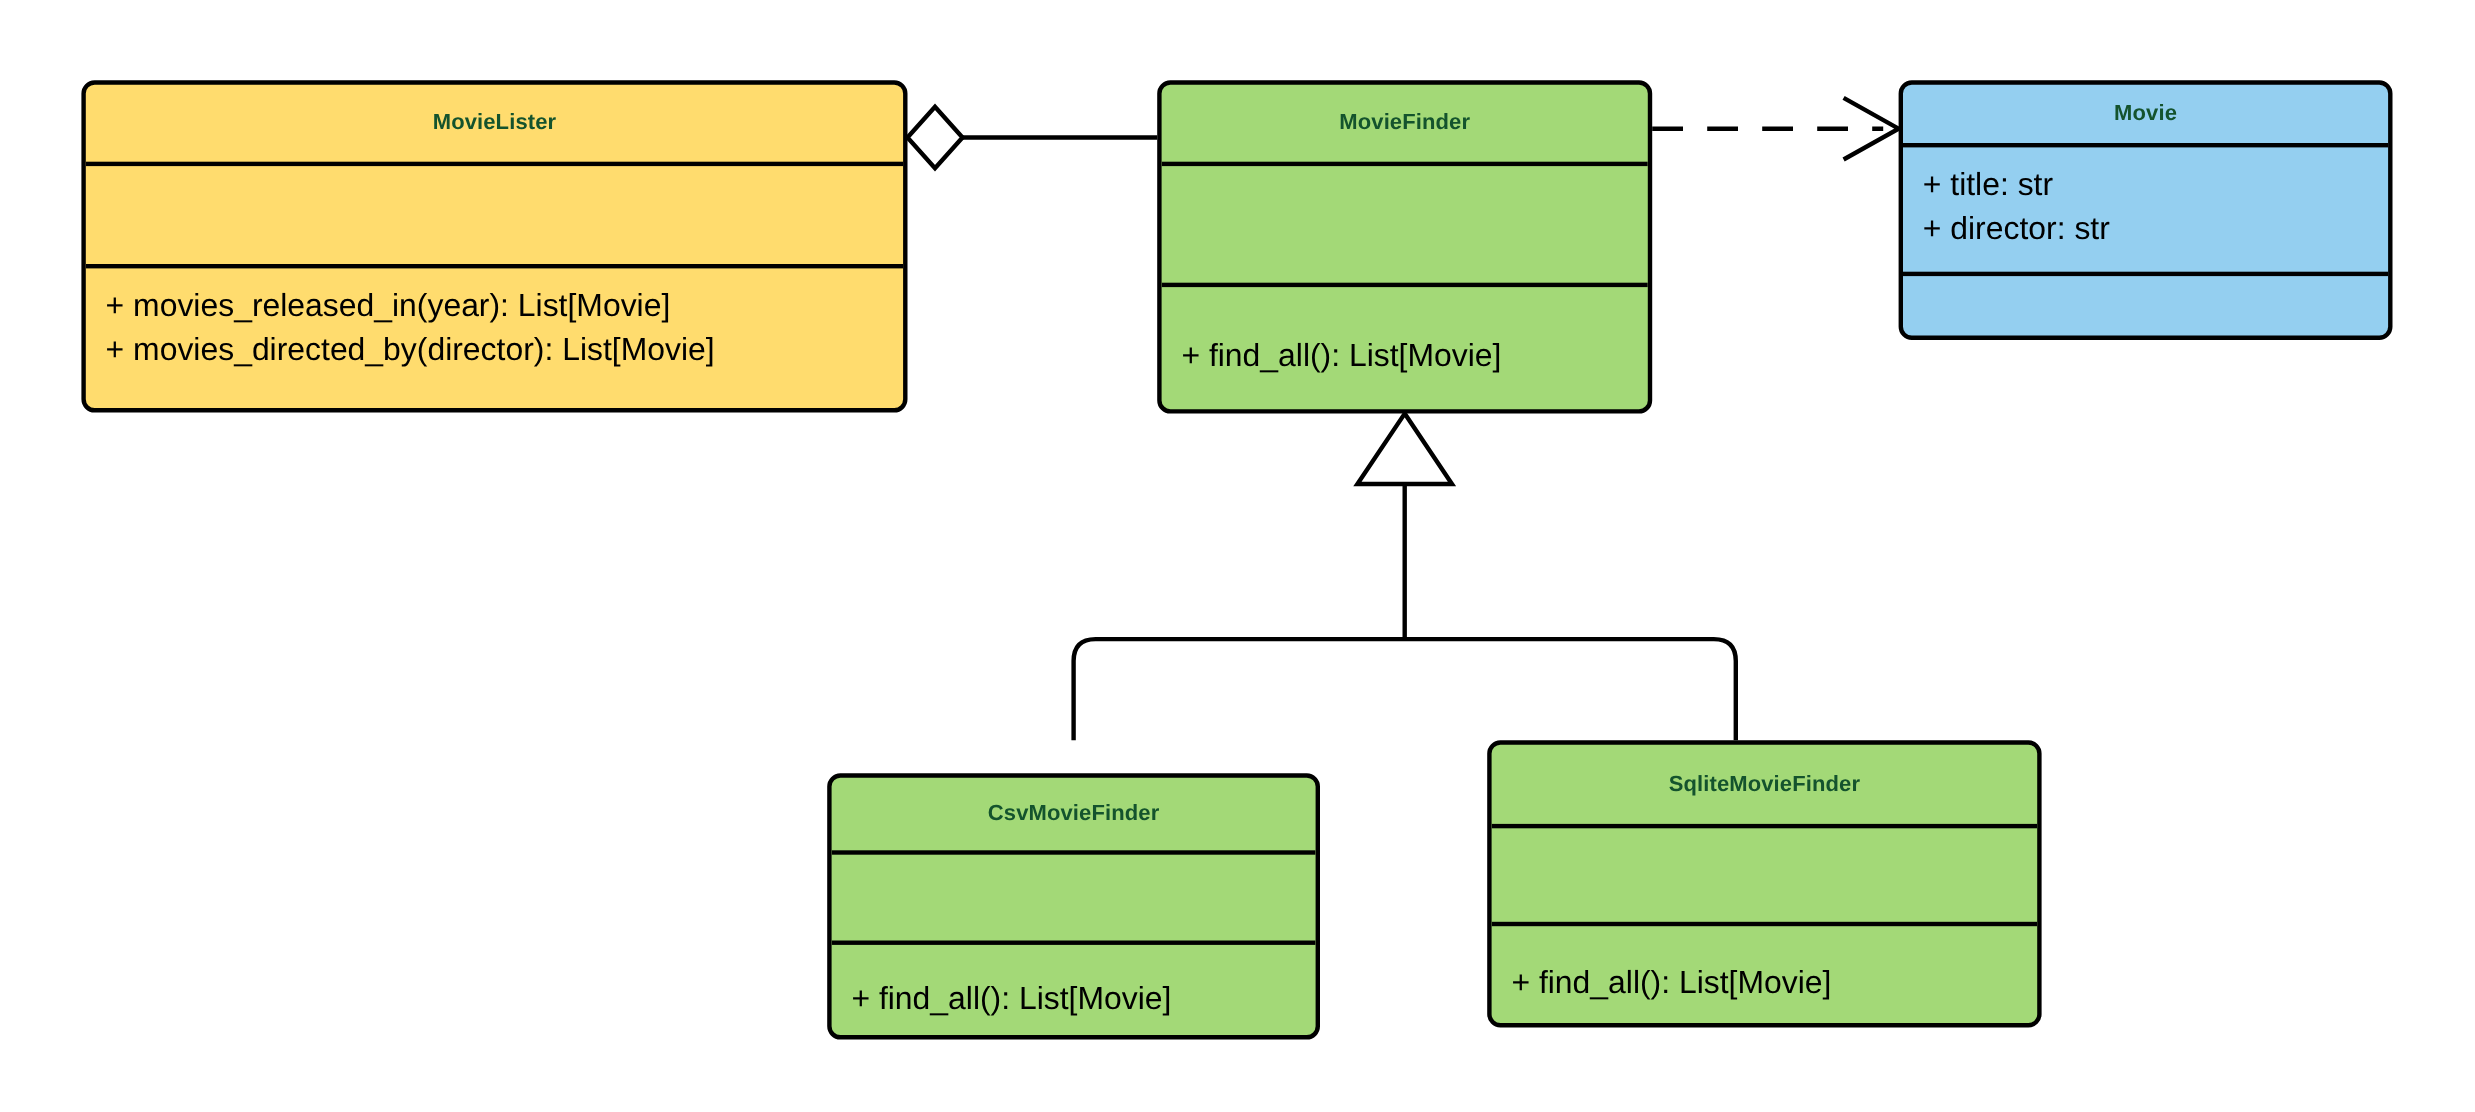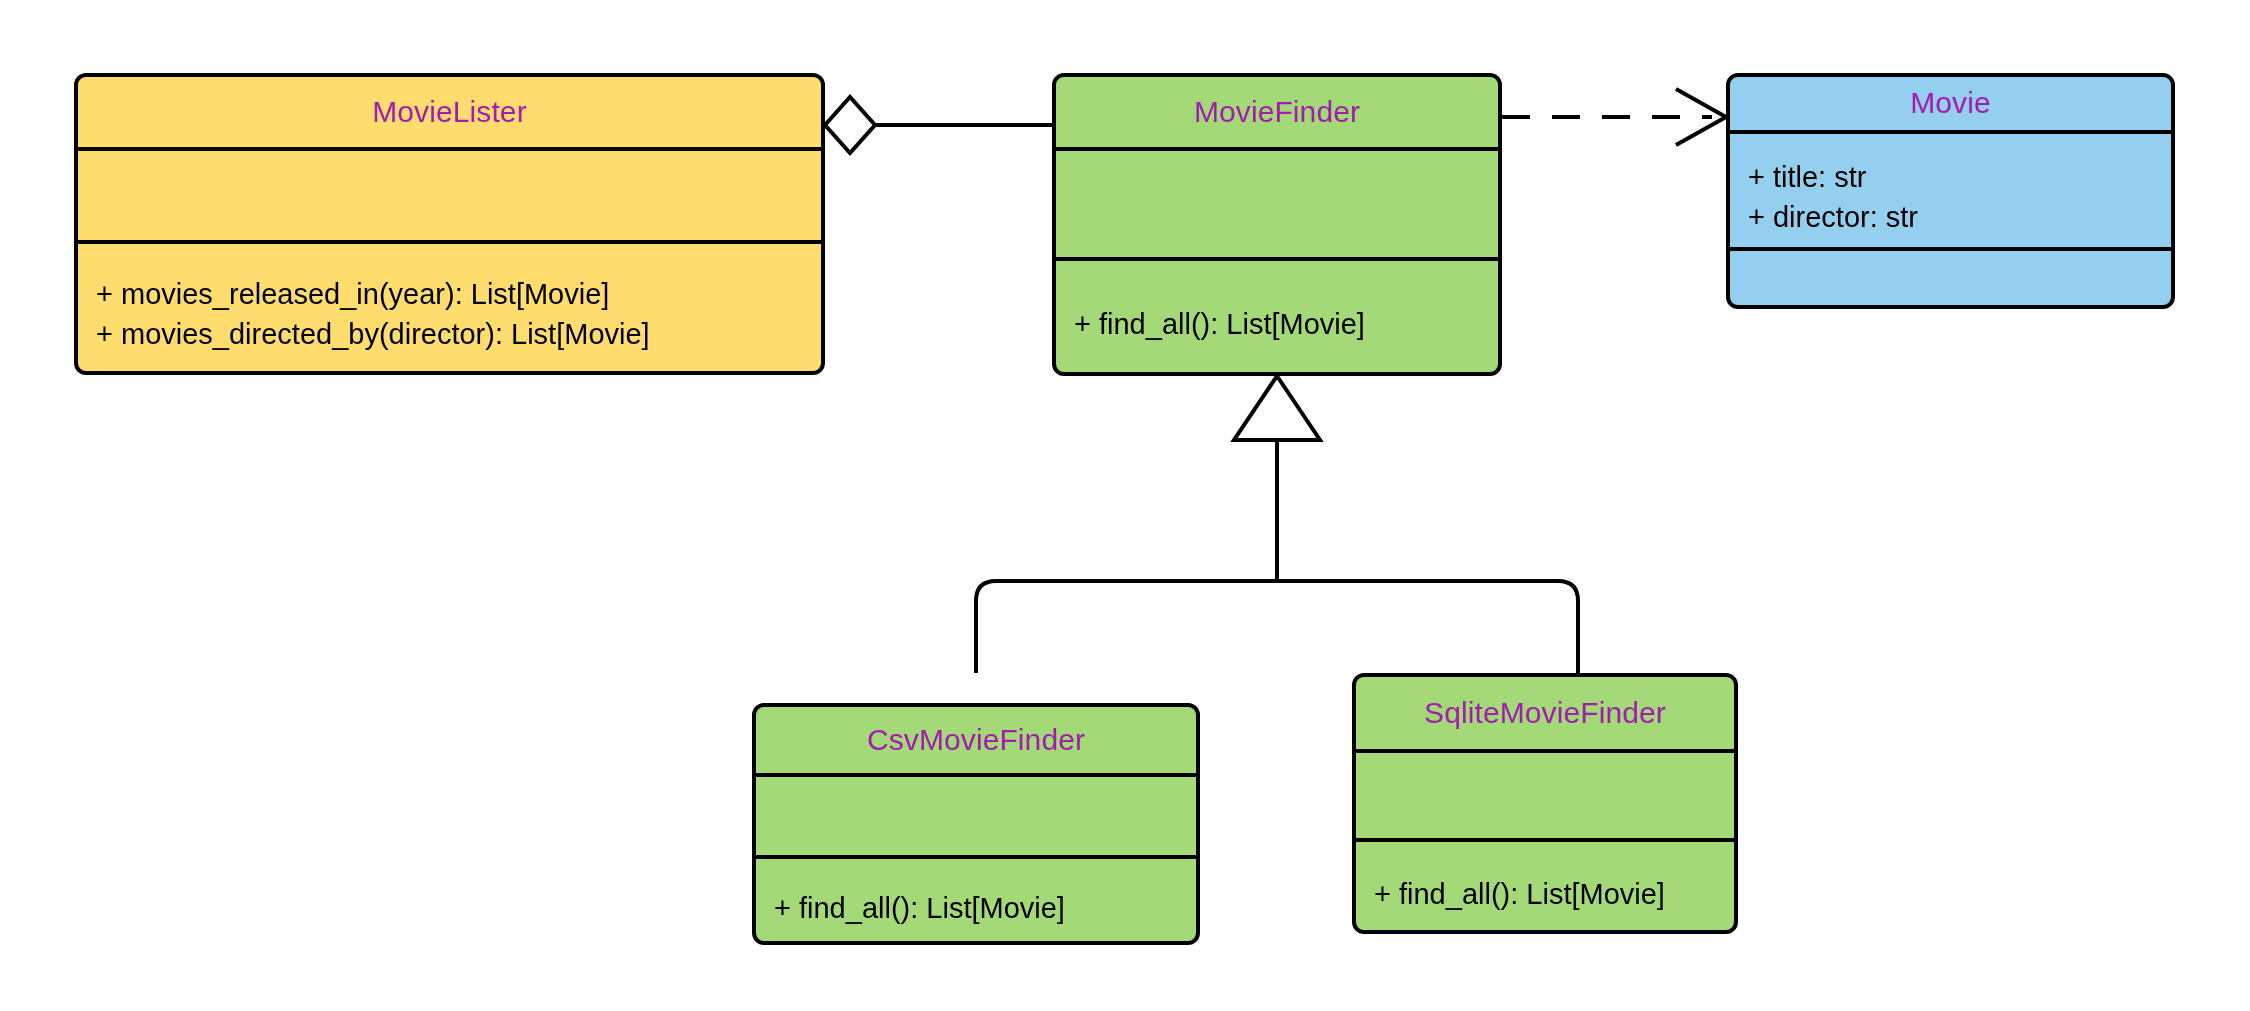--- a/index.html
+++ b/index.html
@@ -34,29 +34,30 @@
     box-sizing: border-box;
     position: relative;
   }
   .compartment-divider {
     border-top: 4px solid #000000;
   }
   .class-name {
     display: flex;
     align-items: center;
     justify-content: center;
-    font-size: 30px;
-    color: #a21caf;
+    font-size: 20px;
+    color: #14532d;
     letter-spacing: 0.1px;
+    font-weight: bold;
   }
   .member-list {
     padding: 14px 18px 0 18px;
     display: flex;
     flex-direction: column;
-    justify-content: center;
+    justify-content: flex-start;
   }
   .member-line {
     font-size: 29px;
     line-height: 40px;
     color: #000000;
     white-space: nowrap;
   }
   .member-list.center-block {
     justify-content: center;
     padding-top: 16px;
@@ -136,21 +137,21 @@
   </div>
 
   <div class="uml-class" style="left:752px; top:703px; width:448px; height:242px; background:#A3D977;">
     <div class="uml-compartment class-name" style="height:75px;">CsvMovieFinder</div>
     <div class="uml-compartment compartment-divider member-list" style="height:91px;"></div>
     <div class="uml-compartment compartment-divider member-list center-block" style="height:96px;">
       <div class="member-line">+ find_all(): List[Movie]</div>
     </div>
   </div>
 
-  <div class="uml-class" style="left:1352px; top:673px; width:386px; height:261px; background:#A3D977;">
+  <div class="uml-class" style="left:1352px; top:673px; width:504px; height:261px; background:#A3D977;">
     <div class="uml-compartment class-name" style="height:75px;">SqliteMovieFinder</div>
     <div class="uml-compartment compartment-divider member-list" style="height:91px;"></div>
     <div class="uml-compartment compartment-divider member-list center-block" style="height:95px;">
       <div class="member-line">+ find_all(): List[Movie]</div>
     </div>
   </div>
 
 </div>
 
 </body></html>

